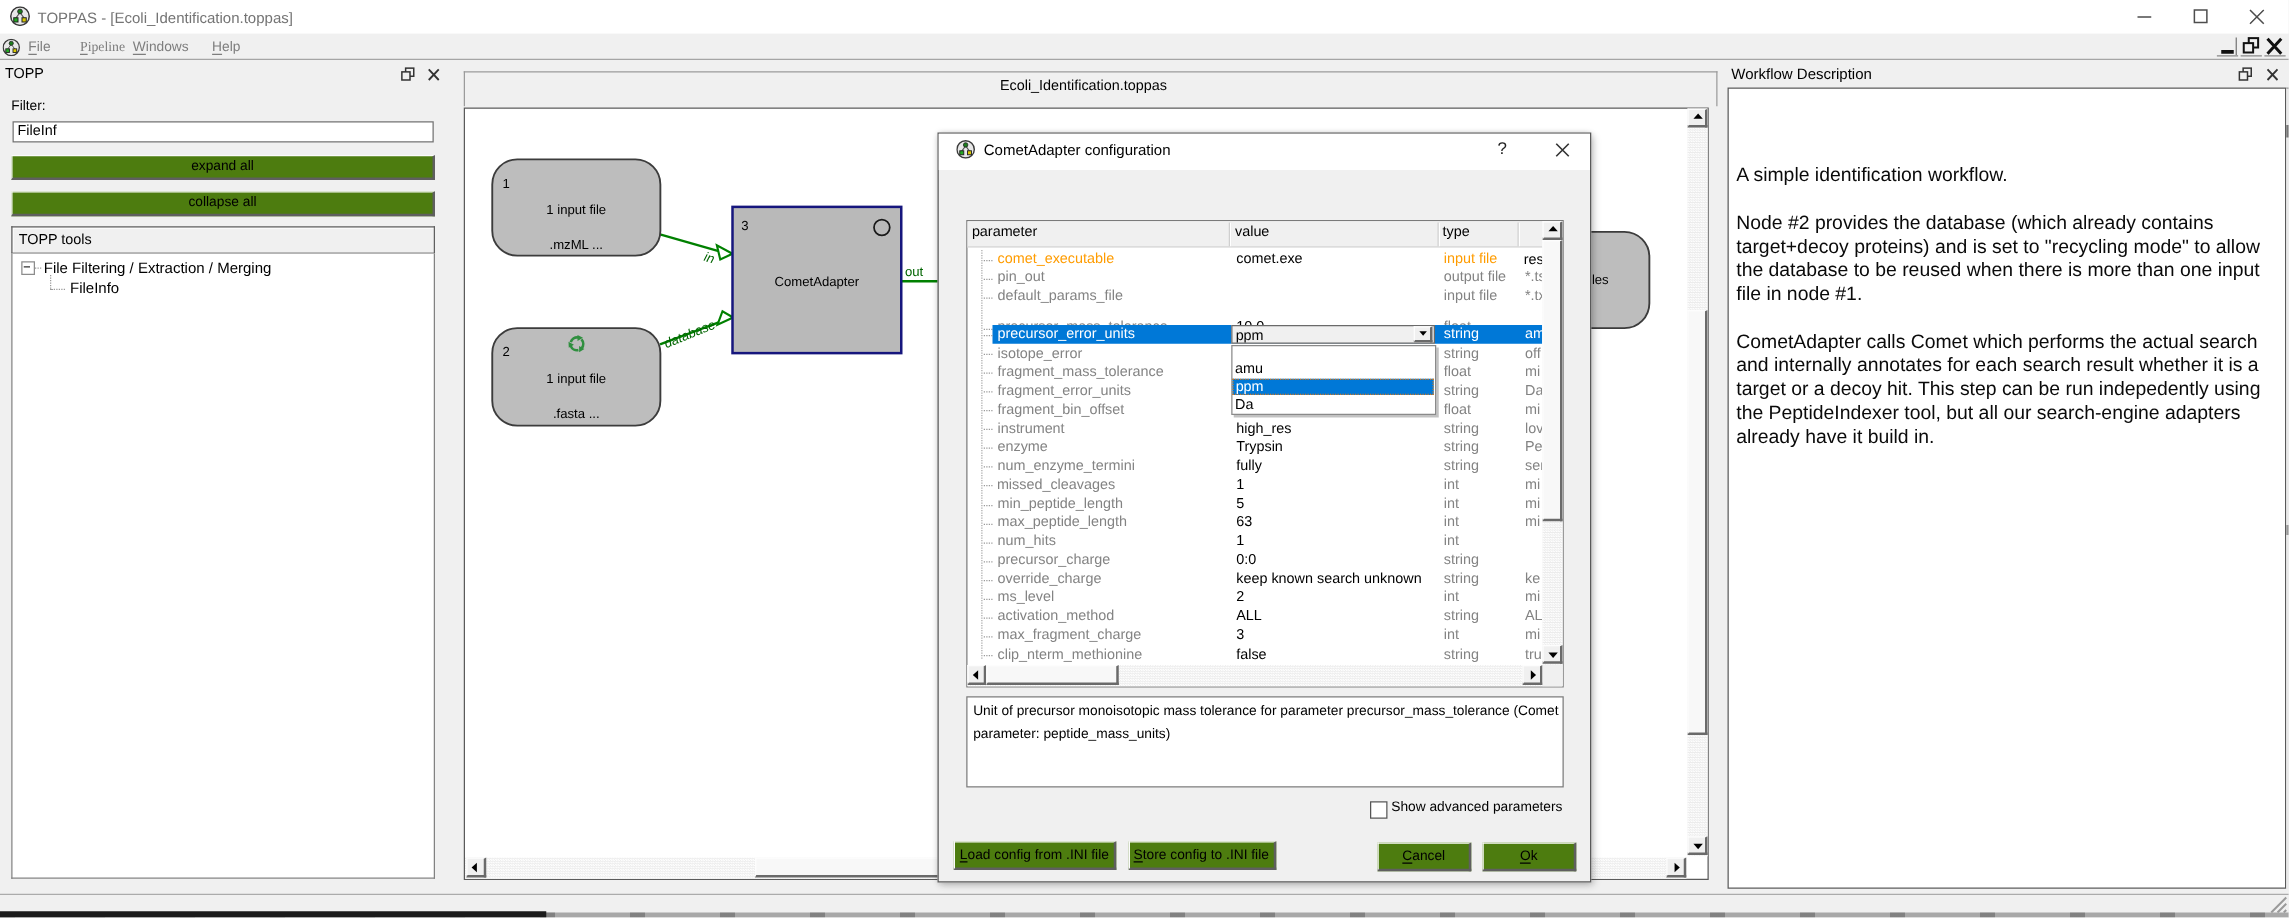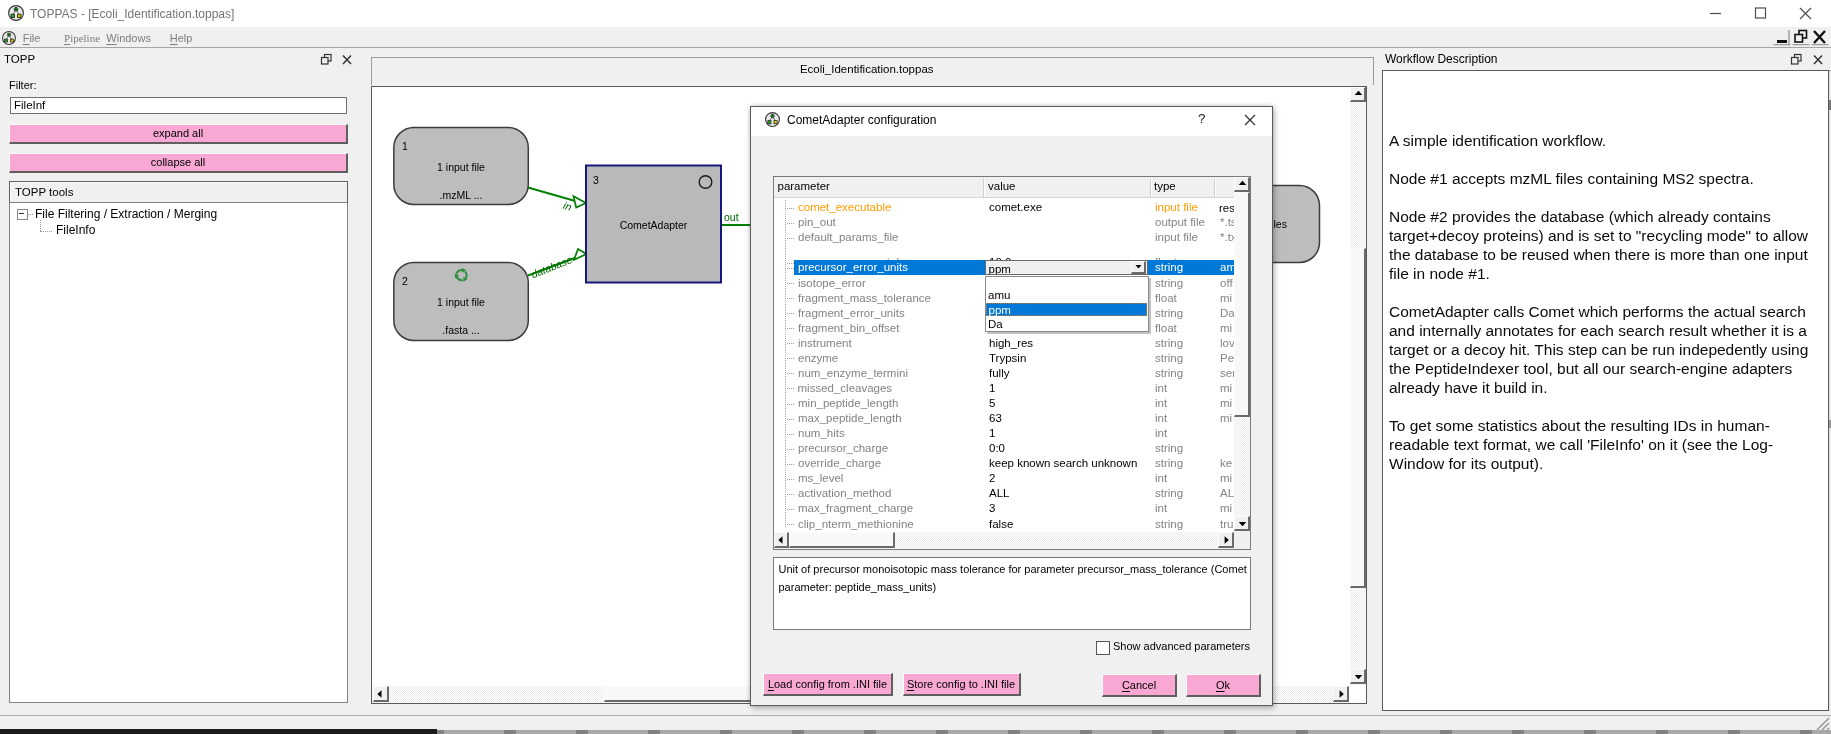--- a/index.html
+++ b/index.html
@@ -1,17 +1,17 @@
 <!DOCTYPE html>
 <html><head><meta charset="utf-8"><style>
 html,body{margin:0;padding:0;}
 body{width:1831px;height:734px;position:relative;overflow:hidden;
  font-family:"Liberation Sans",sans-serif;background:#f0f0f0;}
 .a{position:absolute;}
-.btn{position:absolute;background:#f9a8d4;border-style:solid;border-width:1px 2px 2px 1px;
+.btn{position:absolute;background:#4d7c0f;border-style:solid;border-width:1px 2px 2px 1px;
  border-color:#fbfbfb #5f5f5f #5f5f5f #fbfbfb;box-sizing:border-box;text-align:center;color:#000;}
 .sb{position:absolute;background:#fff;background-image:conic-gradient(#ffffff 25%,#ececec 0 50%,#ffffff 0 75%,#ececec 0);background-size:2px 2px;box-sizing:border-box;}
 .sbb{position:absolute;background:#f0f0f0;border-style:solid;border-width:1px 2px 2px 1px;
  border-color:#fdfdfd #6a6a6a #6a6a6a #fdfdfd;box-sizing:border-box;}
 .thumb{position:absolute;background:#f8f8f8;border-style:solid;border-width:1px 2px 2px 1px;
  border-color:#fdfdfd #6a6a6a #6a6a6a #fdfdfd;box-sizing:border-box;}
 .row{position:absolute;left:1px;width:459px;height:15px;font-size:11.5px;line-height:15px;white-space:nowrap;}
 .cell{position:absolute;top:0;height:15px;overflow:hidden;}
 .dot{position:absolute;border-top:1px dotted #9a9a9a;height:0;}
 u{text-decoration:underline;text-underline-offset:2px;}
@@ -143,24 +143,22 @@
   </div>
 <div class="a" style="left:1385px;top:52px;font-size:12px;color:#000;">Workflow Description</div>
 <svg class="a" style="left:1786px;top:53px" width="40" height="14" viewBox="0 0 40 14">
 <rect x="8.5" y="1.5" width="6.5" height="6.5" fill="none" stroke="#333" stroke-width="1.2"></rect>
 <rect x="5.5" y="4.5" width="6.5" height="6.5" fill="#f0f0f0" stroke="#333" stroke-width="1.2"></rect>
 <path d="M28 2.5 L36 11 M36 2.5 L28 11" stroke="#333" stroke-width="1.5"></path>
 </svg>
 <div class="a" style="left:1382px;top:69.5px;width:447px;height:641px;background:#fff;border:1px solid #5a5a5a;box-sizing:border-box;"></div>
 <div class="a" style="left:1389px;top:130.5px;width:443px;font-size:15.5px;line-height:19.05px;color:#0a0a0a;white-space:nowrap;overflow:hidden;">
     <p style="margin:0 0 19.05px;">A simple identification workflow.</p>
-    <p style="margin:0 0 19.05px;">Node #1 accepts mzML files containing MS2 spectra.</p>
     <p style="margin:0 0 19.05px;">Node #2 provides the database (which already contains<br>target+decoy proteins) and is set to "recycling mode" to allow<br>the database to be reused when there is more than one input<br>file in node #1.</p>
     <p style="margin:0 0 19.05px;">CometAdapter calls Comet which performs the actual search<br>and internally annotates for each search result whether it is a<br>target or a decoy hit. This step can be run indepedently using<br>the PeptideIndexer tool, but all our search-engine adapters<br>already have it build in.</p>
-    <p style="margin:0 0 19.05px;">To get some statistics about the resulting IDs in human-<br>readable text format, we call 'FileInfo' on it (see the Log-<br>Window for its output).</p>
   </div>
 <div class="a" style="left:1828.5px;top:70px;width:2.5px;height:640px;background:#e9e9e9;border-top:1px solid #999;"></div>
 <div class="a" style="left:1828.5px;top:100px;width:2.5px;height:10px;background:#777;"></div>
 <div class="a" style="left:1828.5px;top:420px;width:2.5px;height:8px;background:#999;"></div>
 <div class="a" style="left:750px;top:105.5px;width:523px;height:600px;background:#f0f0f0;border:1px solid #5a5a5a;box-sizing:border-box;box-shadow:0 0 5px rgba(0,0,0,0.22), 2px 3px 6px rgba(0,0,0,0.18);"></div>
 <div class="a" style="left:751px;top:106.5px;width:521px;height:29px;background:#fff;"></div>
 <svg class="a" style="left:765px;top:112px" width="15" height="15" viewBox="0 0 16 16">
 <circle cx="8" cy="8" r="7.4" fill="#e8e8e8" stroke="#3a3a3a" stroke-width="1.2"></circle>
 <path d="M8 5 L4.7 9.5 M8 5 L11.3 9.5" stroke="#555" stroke-width="0.9" fill="none"></path>
 <circle cx="8" cy="4.2" r="1.9" fill="#1c7d1c" stroke="#222" stroke-width="0.7"></circle>

